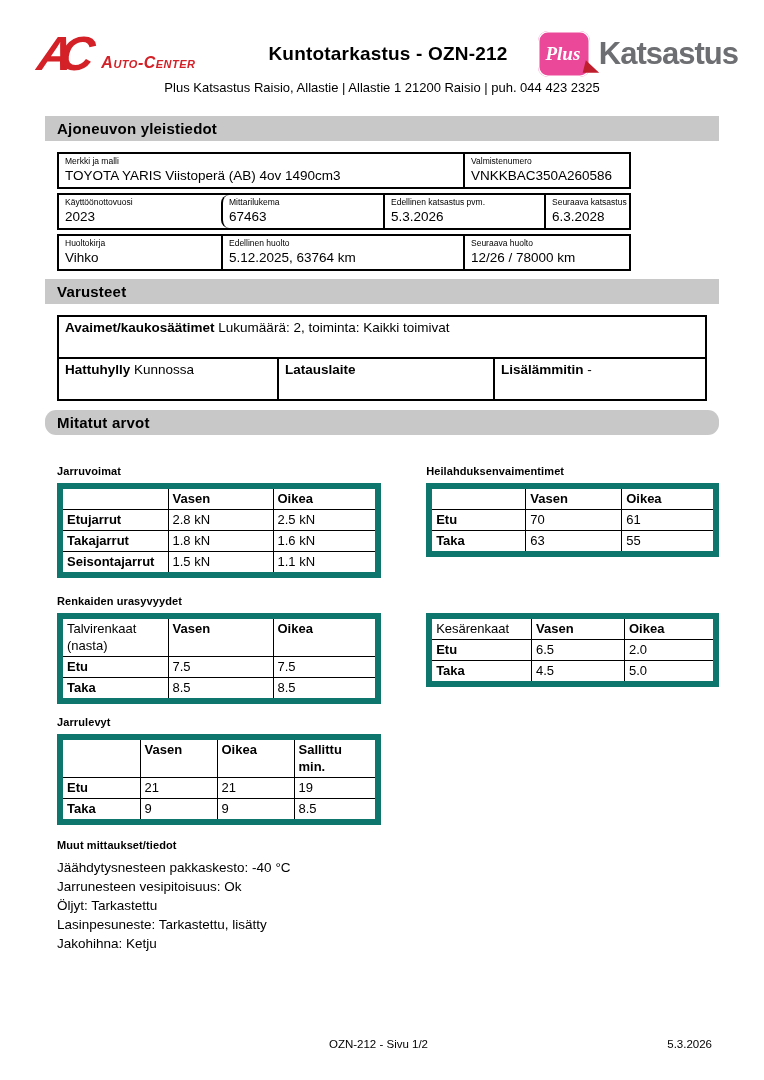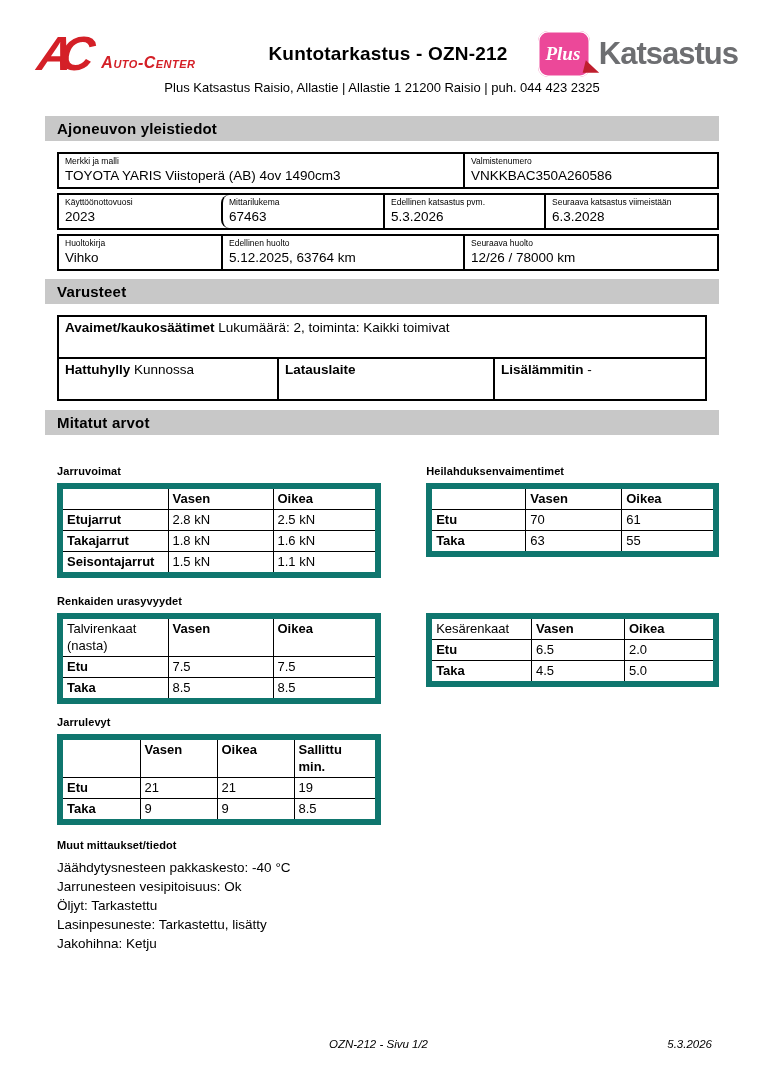--- a/index.html
+++ b/index.html
@@ -36,23 +36,23 @@
   }
   .plus-name { font-size:31px; font-weight:bold; color:#6d6e71; margin-left:9px; letter-spacing:-1px; }
   .subtitle { text-align:center; font-size:13px; margin-top:2px; }
   
   .bar {
     background:#c8c8c8; margin:0 45px; height:25px; display:flex; align-items:center;
     font-size:15px; font-weight:bold; padding-left:12px; letter-spacing:.2px;
   }
   .bar.general { margin-top:21px; }
   .bar.equip-bar { margin-top:8px; }
-  .bar.measured-bar { margin-top:9px; }
-  
-  .info { margin:11px 45px 0 57px; width:662px; }
+  .bar.measured-bar { margin-top:9px;border-radius:11px; }
+  
+  .info { margin:11px 45px 0 57px; width:574px; }
   .irow { display:flex; border:2px solid #000; margin-bottom:4px; }
   .icell { border-left:2px solid #000; padding:2px 6px 3px; overflow:hidden; }
   .icell:first-child { border-left:none; }
   .ilabel { font-size:8.5px; line-height:11px; white-space:nowrap; }
   .ivalue { font-size:13.5px; line-height:17px; white-space:nowrap; }
   .w404 { width:404px; } .w162 { width:162px;border-radius:8px; } .w161 { width:161px; }
   .w242 { width:242px; } .grow { flex:1; }
   
   .equip { margin:11px 45px 0 57px; width:650px; border:2px solid #000; }
   .erow { display:flex; border-top:2px solid #000; }
@@ -73,21 +73,21 @@
   .mt-other { margin-top:14px; }
   table.mtable { border-collapse:collapse; margin-top:6px; border:6px solid #0f766e; table-layout:fixed; }
   .mtable th, .mtable td {
     border:1.5px solid #000; font-size:13px; padding:1px 4px 2px;
     text-align:left; height:21px; vertical-align:top; line-height:17px;
   }
   .mtable th { font-weight:bold; }
   .mtable .corner-light { font-weight:normal; }
   .otherlines { margin-top:7px; font-size:13.5px; line-height:19px; }
   
-  .footer { position:absolute; left:45px; right:52px; bottom:30px; font-style:italic; font-size:11.5px; text-align:center; }
+  .footer { position:absolute; left:45px; right:52px; bottom:30px; font-size:11.5px; text-align:center; }
   .footer .fright { position:absolute; right:0; top:0; }
 </style>
 </head>
 <body>
 
 <div class="page">
 
   <div class="header">
     <div class="logo-ac">
       <span class="ac-mono">AC</span>

